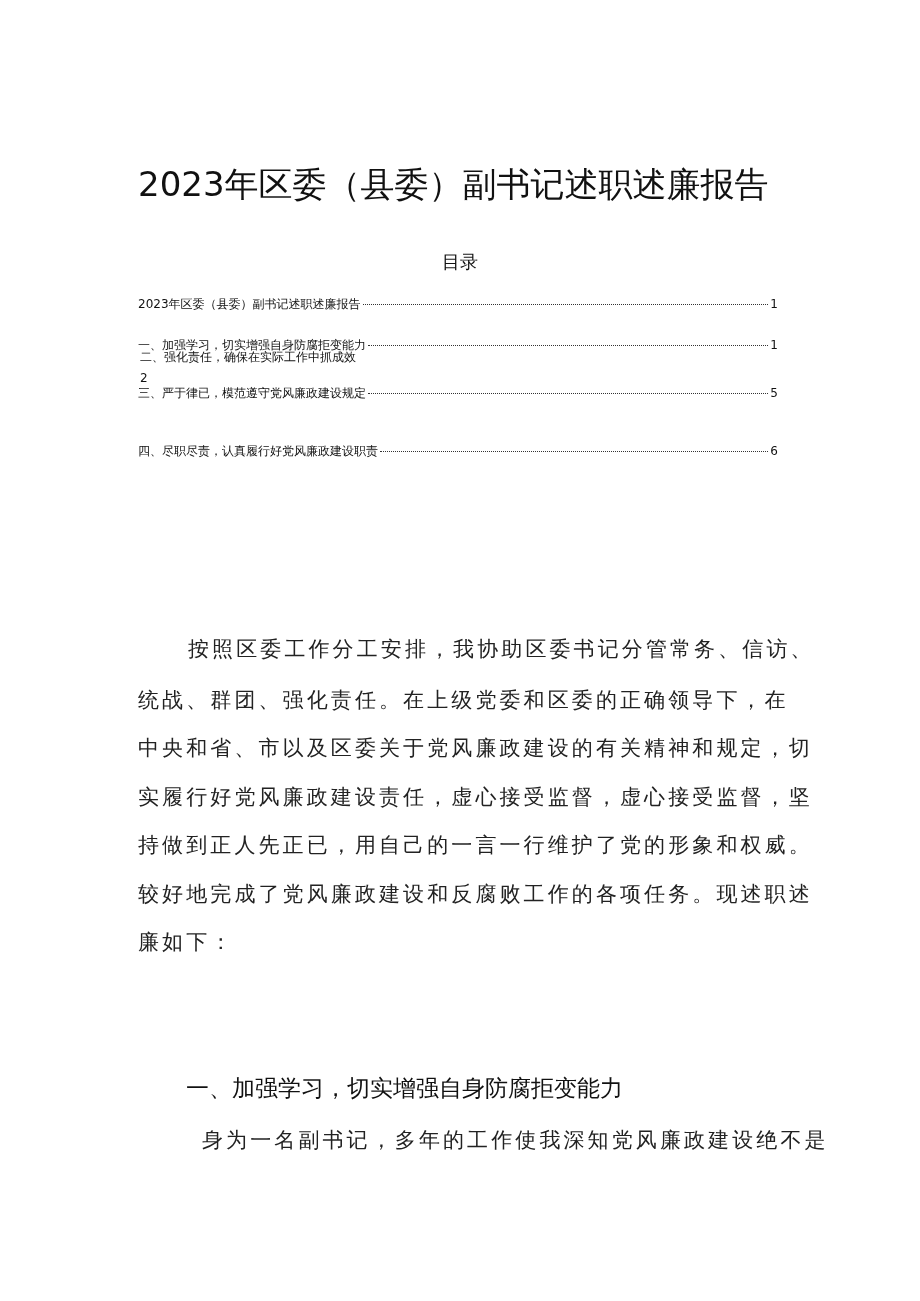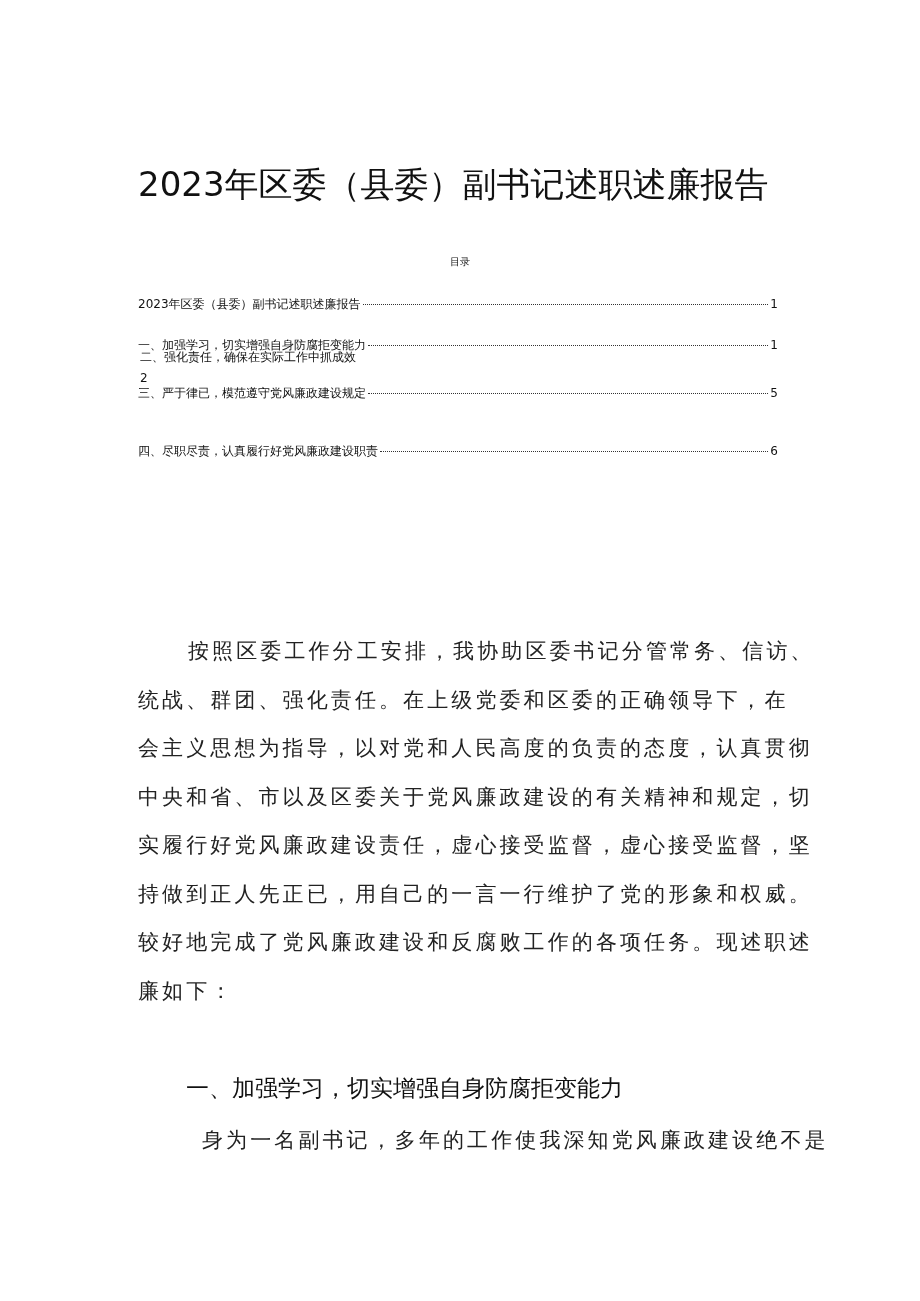--- a/index.html
+++ b/index.html
@@ -5,42 +5,42 @@
     html, body { margin: 0; padding: 0; background: #ffffff; }
     body { width: 920px; height: 1301px; position: relative; overflow: hidden; color: #111; }
     .title {
       position: absolute; left: 138px; top: 158px; width: 660px;
       font-family: "DejaVu Sans", "Liberation Sans", sans-serif;
       font-size: 34px; line-height: 52px; letter-spacing: 0px; white-space: nowrap;
       color: #111;
     }
     .toc-heading {
       position: absolute; left: 0; top: 252px; width: 920px; text-align: center;
-      font-family: "DejaVu Sans", "Liberation Sans", sans-serif; font-size: 10px; line-height: 20px;
+      font-family: "DejaVu Sans", "Liberation Sans", sans-serif; font-size: 18px; line-height: 20px;
     }
     .toc-row {
       position: absolute; left: 138px; width: 640px; height: 20px;
       display: flex; align-items: baseline;
       font-family: "DejaVu Sans", "Liberation Sans", sans-serif; font-size: 12px; line-height: 20px;
       color: #111;
     }
     .toc-row .label { white-space: nowrap; flex: 0 0 auto; }
     .toc-row .leader {
       flex: 1 1 auto; margin: 0 2px; height: 14px;
       border-bottom: 1.5px dotted #333; position: relative; top: -3px;
     }
     .toc-row .page { flex: 0 0 auto; }
     .para {
       position: absolute; left: 138px; width: 660px;
       font-family: "DejaVu Serif", "Liberation Serif", serif;
       font-size: 21px; line-height: 48.5px; color: #222;
       letter-spacing: 3.1px;
     }
     .para .line { display: block; white-space: nowrap; }
-    .para .indent { padding-left: 50px; }
+    .para .indent { padding-left: 50px; font-family: Liberation Mono, monospace; }
     .section-heading {
       position: absolute; left: 186px; top: 1068px;
       font-family: "DejaVu Sans", "Liberation Sans", sans-serif;
       font-size: 23px; line-height: 40px; color: #111; white-space: nowrap;
     }
     .para2 {
       position: absolute; left: 202px; top: 1116px; width: 620px;
       font-family: "DejaVu Serif", "Liberation Serif", serif;
       font-size: 21px; line-height: 48px; color: #222; letter-spacing: 3.1px; white-space: nowrap;
     }
@@ -75,21 +75,20 @@
   </div>
   <div class="toc-row" style="top:440px;">
     <span class="label">四、尽职尽责，认真履行好党风廉政建设职责</span>
     <span class="leader"></span>
     <span class="page">6</span>
   </div>
 
   <div class="para" style="top:627px;">
     <span class="line indent">按照区委工作分工安排，我协助区委书记分管常务、信访、</span>
     <span class="line">统战、群团、强化责任。在上级党委和区委的正确领导下，在</span>
-    <span class="line">会主义思想为指导，以对党和人民高度的负责的态度，认真贯彻</span>
     <span class="line">中央和省、市以及区委关于党风廉政建设的有关精神和规定，切</span>
     <span class="line">实履行好党风廉政建设责任，虚心接受监督，虚心接受监督，坚</span>
     <span class="line">持做到正人先正已，用自己的一言一行维护了党的形象和权威。</span>
     <span class="line">较好地完成了党风廉政建设和反腐败工作的各项任务。现述职述</span>
     <span class="line">廉如下：</span>
   </div>
 
   <h2 class="section-heading" style="margin:0;font-weight:normal;">一、加强学习，切实增强自身防腐拒变能力</h2>
 
   <div class="para2">身为一名副书记，多年的工作使我深知党风廉政建设绝不是</div>

